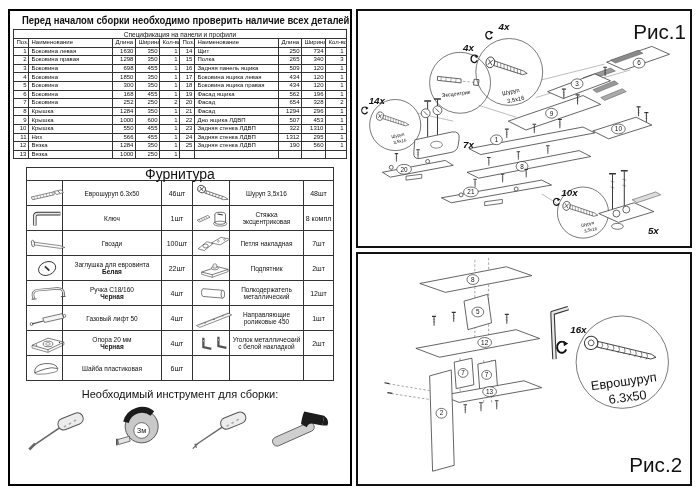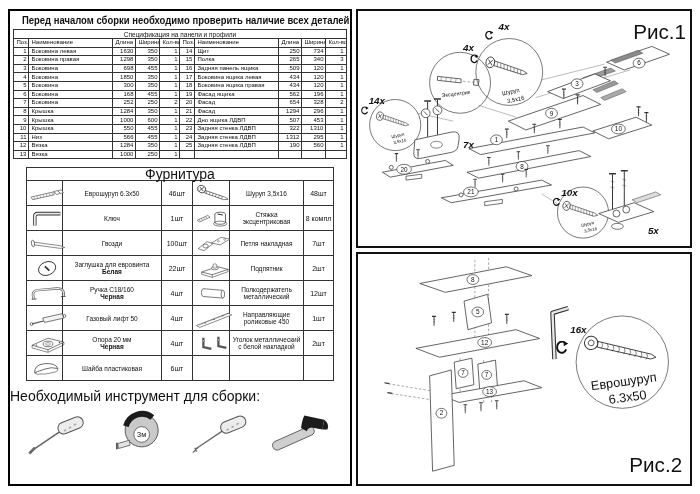--- a/index.html
+++ b/index.html
@@ -24,21 +24,21 @@
 
   table.hw { border-collapse:collapse; width:307px; margin:8px auto 0; table-layout:fixed; }
   .hw th, .hw td { border:1px solid #333; font-size:6.5px; line-height:7.2px; height:25px;
                    padding:0 1px; text-align:center; vertical-align:middle; }
   .hw .cap { font-size:14px; font-weight:normal; height:13px; }
   .hw .b2 { font-weight:bold; }
   .hw .qtyc { font-size:7px; }
   .hwicon { width:40px; height:23px; display:block; margin:0 auto; }
 
   .tools { margin-top:7px; }
-  .tools-cap { text-align:left; font-size:14px; }
+  .tools-cap { text-align:center; font-size:11px; }
   .tools-row { display:flex; justify-content:space-between; align-items:flex-start; padding:2px 16px 0; }
   .tool { width:66px; height:52px; }
 
   .figsvg { width:100%; height:100%; display:block; }
   svg text { font-family:"Liberation Sans", sans-serif; fill:#111; }
   .pnl   { fill:#fff; stroke:#3c3c3c; stroke-width:.8; }
   .dcirc { fill:none; stroke:#555; stroke-width:.8; }
   .hair  { stroke:#777; stroke-width:.5; }
   .dash  { stroke:#666; stroke-width:.6; fill:none; stroke-dasharray:2.5 2; }
   .qty   { font-weight:bold; font-style:italic; font-size:10px; fill:#111; }

